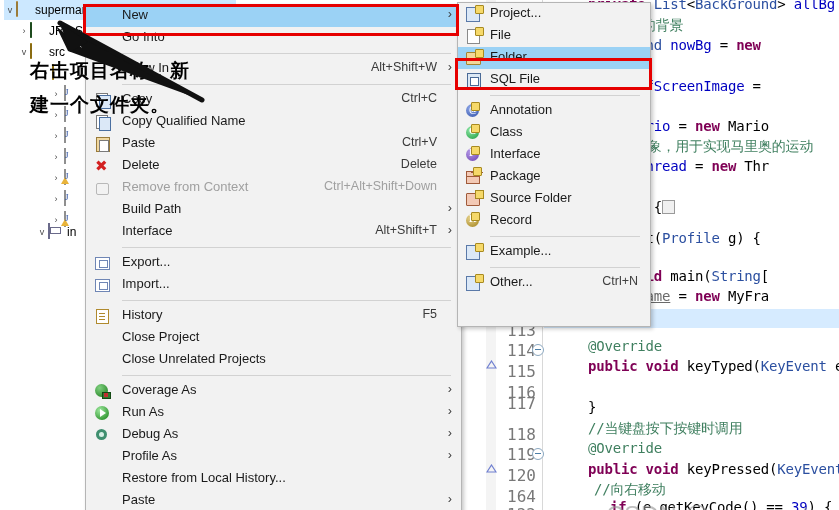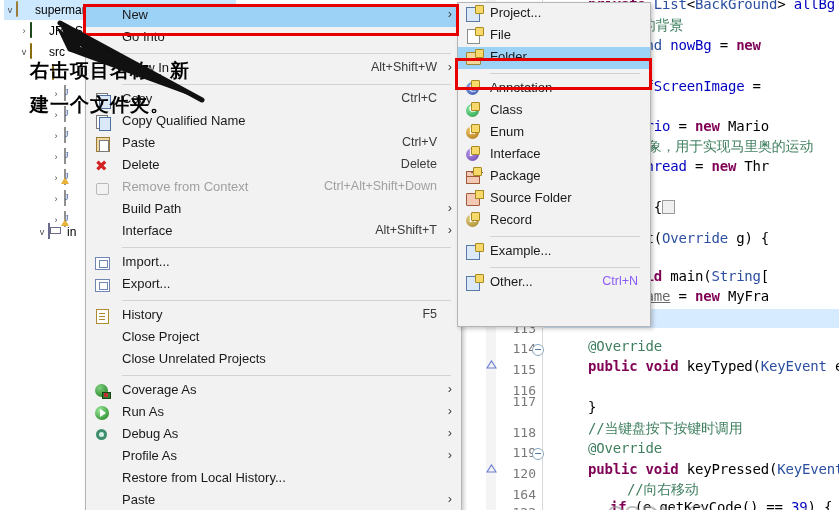--- a/index.html
+++ b/index.html
@@ -37,21 +37,21 @@
   .ic-folder2{width:14px;height:11px;margin-top:3px;border:1px solid #6a6a8a;background:#ffffff;}
   .ic-folder2:after{content:"";position:absolute;left:2px;top:3px;width:9px;height:5px;border:1px solid #6a6a8a;}
   .ic-img{width:13px;height:13px;margin-top:2px;border-radius:50%;
      background:radial-gradient(circle at 33% 30%, #eaf6fb 0%, #9fd0e4 32%, #5aa3bd 62%, #2f7d92 100%);
      box-shadow:inset -1px -1px 1px rgba(0,0,0,.25);}
 
   
   .editor{position:absolute;left:240px;top:0;right:0;bottom:0;background:#ffffff;overflow:hidden;}
   .ruler{position:absolute;left:246px;top:0;width:10px;height:510px;background:#f4f4f4;border-right:1px solid #dcdcdc;}
   .gutter{position:absolute;left:256px;top:0;width:46px;height:510px;background:#ffffff;border-right:1px solid #d8d8d8;}
-  .gutterline{position:absolute;right:6px;font-family:"DejaVu Sans Mono","Liberation Mono",monospace;font-size:13px;color:#787878;}
+  .gutterline{position:absolute;right:6px;font-family:"DejaVu Sans Mono","Liberation Mono",monospace;font-size:16px;color:#787878;}
   .foldmk{position:absolute;width:10px;height:10px;border:1px solid #8aa7c0;border-radius:50%;background:#fff;}
   .foldmk:after{content:"";position:absolute;left:2px;top:4px;width:6px;height:1px;background:#4d7fa8;}
   .ovmk-b{position:absolute;width:11px;height:9px;}
   .codearea{position:absolute;left:304px;top:0;right:0;bottom:0;}
   .cline{position:absolute;white-space:pre;font-family:"DejaVu Sans Mono","Liberation Mono",monospace;font-size:14px;letter-spacing:-0.2px;}
   .kw{color:#7f0055;font-weight:bold;}
   .cm{color:#3f7f5f;}
   .tp{color:#2b4fa0;}
   .pl{color:#000000;}
   .fld{color:#0000c0;}
@@ -76,21 +76,21 @@
 
   
   .submenu{
     position:absolute;left:457px;top:2px;width:192px;height:323px;
     background:#f2f2f2;border:1px solid #b5b5b5;
     box-shadow:2px 2px 4px rgba(0,0,0,.22);
   }
   .si{position:relative;height:22px;font-size:13px;color:#1a1a1a;text-align:right;}
   .si .sico{position:absolute;left:7px;top:3px;width:16px;height:16px;}
   .si .slab{position:absolute;left:32px;top:2px;}
-  .si .sacc{position:absolute;right:12px;top:2px;color:#8b5cf6;font-size:12.5px;margin-left:32px;}
+  .si .sacc{position:absolute;right:12px;top:2px;color:#404040;font-size:12.5px;margin-left:32px;}
   .si.hl{background:#9bd2f5;}
 
   
   .redbox{position:absolute;border:3px solid #e60000;pointer-events:none;}
 
   
   .tooltip{
     position:absolute;left:484px;top:85px;
     background:#f6f6f6;border:1px solid #9a9a9a;
     padding:2px 7px 3px 7px;font-size:12.5px;color:#4a4a4a;
@@ -276,33 +276,33 @@
 
     <div class="codearea">
       <div class="cline" style="left:44px;top:-4px;"><span class="kw">private</span> <span class="tp">List</span>&lt;<span class="tp">BackGround</span>&gt; <span class="fld">allBg</span></div>
       <div class="cline cm" style="left:84px;top:17px;">前的背景</div>
       <div class="cline" style="left:44px;top:37px;"><span class="tp">ackGround</span> <span class="fld">nowBg</span> = <span class="kw">new</span> </div>
       <div class="cline" style="left:44px;top:78px;"><span class="tp">mage</span> <span class="fld">offScreenImage</span> = </div>
       <div class="cline" style="left:44px;top:118px;"><span class="tp">ario</span> <span class="fld">mario</span> = <span class="kw">new</span> Mario</div>
       <div class="cline cm" style="left:76px;top:138px;">呈对象，用于实现马里奥的运动</div>
       <div class="cline" style="left:44px;top:158px;"><span class="tp">hread</span> <span class="fld">thread</span> = <span class="kw">new</span> Thr</div>
       <div class="cline" style="left:44px;top:199px;"><span class="pl">Frame() {</span><span class="collapsebox"></span></div>
-      <div class="cline" style="left:44px;top:230px;"><span class="kw">id</span> <span class="pl">paint(</span><span class="tp">Override</span> <span class="pl">g) {</span></div>
+      <div class="cline" style="left:44px;top:230px;"><span class="kw">id</span> <span class="pl">paint(</span><span class="tp">Profile</span> <span class="pl">g) {</span></div>
       <div class="cline" style="left:44px;top:268px;"><span class="kw">atic void</span> <span class="pl">main(</span><span class="tp">String</span><span class="pl">[</span></div>
       <div class="cline" style="left:44px;top:288px;"><span class="pl">me</span> <span class="fldu">myFrame</span> <span class="pl">=</span> <span class="kw">new</span> <span class="pl">MyFra</span></div>
 
       <div class="codesel" style="left:0px;top:309px;width:535px;height:19px;"></div>
 
       <div class="cline cm" style="left:44px;top:338px;">@Override</div>
       <div class="cline" style="left:44px;top:358px;"><span class="kw">public void</span> <span class="pl">keyTyped(</span><span class="tp">KeyEvent</span> <span class="pl">e</span></div>
       <div class="cline" style="left:44px;top:399px;"><span class="pl">}</span></div>
       <div class="cline cm" style="left:44px;top:420px;">//当键盘按下按键时调用</div>
       <div class="cline cm" style="left:44px;top:440px;">@Override</div>
       <div class="cline" style="left:44px;top:461px;"><span class="kw">public void</span> <span class="pl">keyPressed(</span><span class="tp">KeyEvent</span></div>
-      <div class="cline cm" style="left:83px;top:481px;text-align:center;">//向右移动</div>
+      <div class="cline cm" style="left:50px;top:481px;text-align:center;">//向右移动</div>
       <div class="cline" style="left:66px;top:499px;"><span class="kw">if</span> <span class="pl">(e.getKeyCode() == </span><span class="fld">39</span><span class="pl">) {</span></div>
     </div>
   </div>
 
   <div class="ctxmenu" id="ctxmenu">
       <div class="mi hl">
         <span class="mlab">New</span>
         <span class="marr">›</span>
       </div>
       <div class="mi">
@@ -359,27 +359,27 @@
       <div class="mi">
         <span class="mlab">Interface</span>
         <span class="macc">Alt+Shift+T</span>
         <span class="marr">›</span>
       </div>
       <div class="msep"></div>
       <div class="mi">
         <span class="mico" style="position: absolute;">
           <span class="g-imp"></span>
         </span>
+        <span class="mlab">Export...</span>
+      </div>
+      <div class="mi">
+        <span class="mico" style="position: absolute;">
+          <span class="g-imp"></span>
+        </span>
         <span class="mlab">Import...</span>
-      </div>
-      <div class="mi">
-        <span class="mico" style="position: absolute;">
-          <span class="g-imp"></span>
-        </span>
-        <span class="mlab">Export...</span>
       </div>
       <div class="msep"></div>
       <div class="mi">
         <span class="mico" style="position: absolute;">
           <span class="g-ref"></span>
         </span>
         <span class="mlab">History</span>
         <span class="macc">F5</span>
       </div>
       <div class="mi">
@@ -434,48 +434,45 @@
         <span class="sico">
           <span class="s-file"></span>
         </span>
         <span class="slab">File</span>
       </div>
       <div class="si hl">
         <span class="sico">
           <span class="s-folder"></span>
         </span>
         <span class="slab">Folder</span>
+      </div>
+      <div class="si">
+        <span class="sico">
+          <span class="s-sql"></span>
+        </span>
+        <span class="slab">SQL File</span>
       </div>
       <div class="msep" style="margin-left: 32px;"></div>
       <div class="si">
         <span class="sico">
           <span class="s-circ" style="background:radial-gradient(circle at 35% 30%,#8fa8e8,#3050a8);">
             <span style="position:absolute;left:3px;top:-1px;font-size:10px;font-weight:bold;color:#fff;font-family:'Liberation Serif',serif;">@</span>
             <span class="s-plus"></span>
           </span>
         </span>
         <span class="slab">Annotation</span>
       </div>
       <div class="si">
         <span class="sico">
           <span class="s-circ" style="background:radial-gradient(circle at 35% 30%,#8fe8a8,#1c9a3c);">
             <span style="position:absolute;left:3px;top:-1px;font-size:10px;font-weight:bold;color:#fff;font-family:'Liberation Serif',serif;">C</span>
             <span class="s-plus"></span>
           </span>
         </span>
         <span class="slab">Class</span>
-      </div>
-      <div class="si">
-        <span class="sico">
-          <span class="s-circ" style="background:radial-gradient(circle at 35% 30%,#f0c86a,#a87010);">
-            <span style="position:absolute;left:3px;top:-1px;font-size:10px;font-weight:bold;color:#fff;font-family:'Liberation Serif',serif;">E</span>
-            <span class="s-plus"></span>
-          </span>
-        </span>
-        <span class="slab">Enum</span>
       </div>
       <div class="si">
         <span class="sico">
           <span class="s-circ" style="background:radial-gradient(circle at 35% 30%,#b79ce8,#6a3fb0);">
             <span style="position:absolute;left:3px;top:-1px;font-size:10px;font-weight:bold;color:#fff;font-family:'Liberation Serif',serif;">I</span>
             <span class="s-plus"></span>
           </span>
         </span>
         <span class="slab">Interface</span>
       </div>

